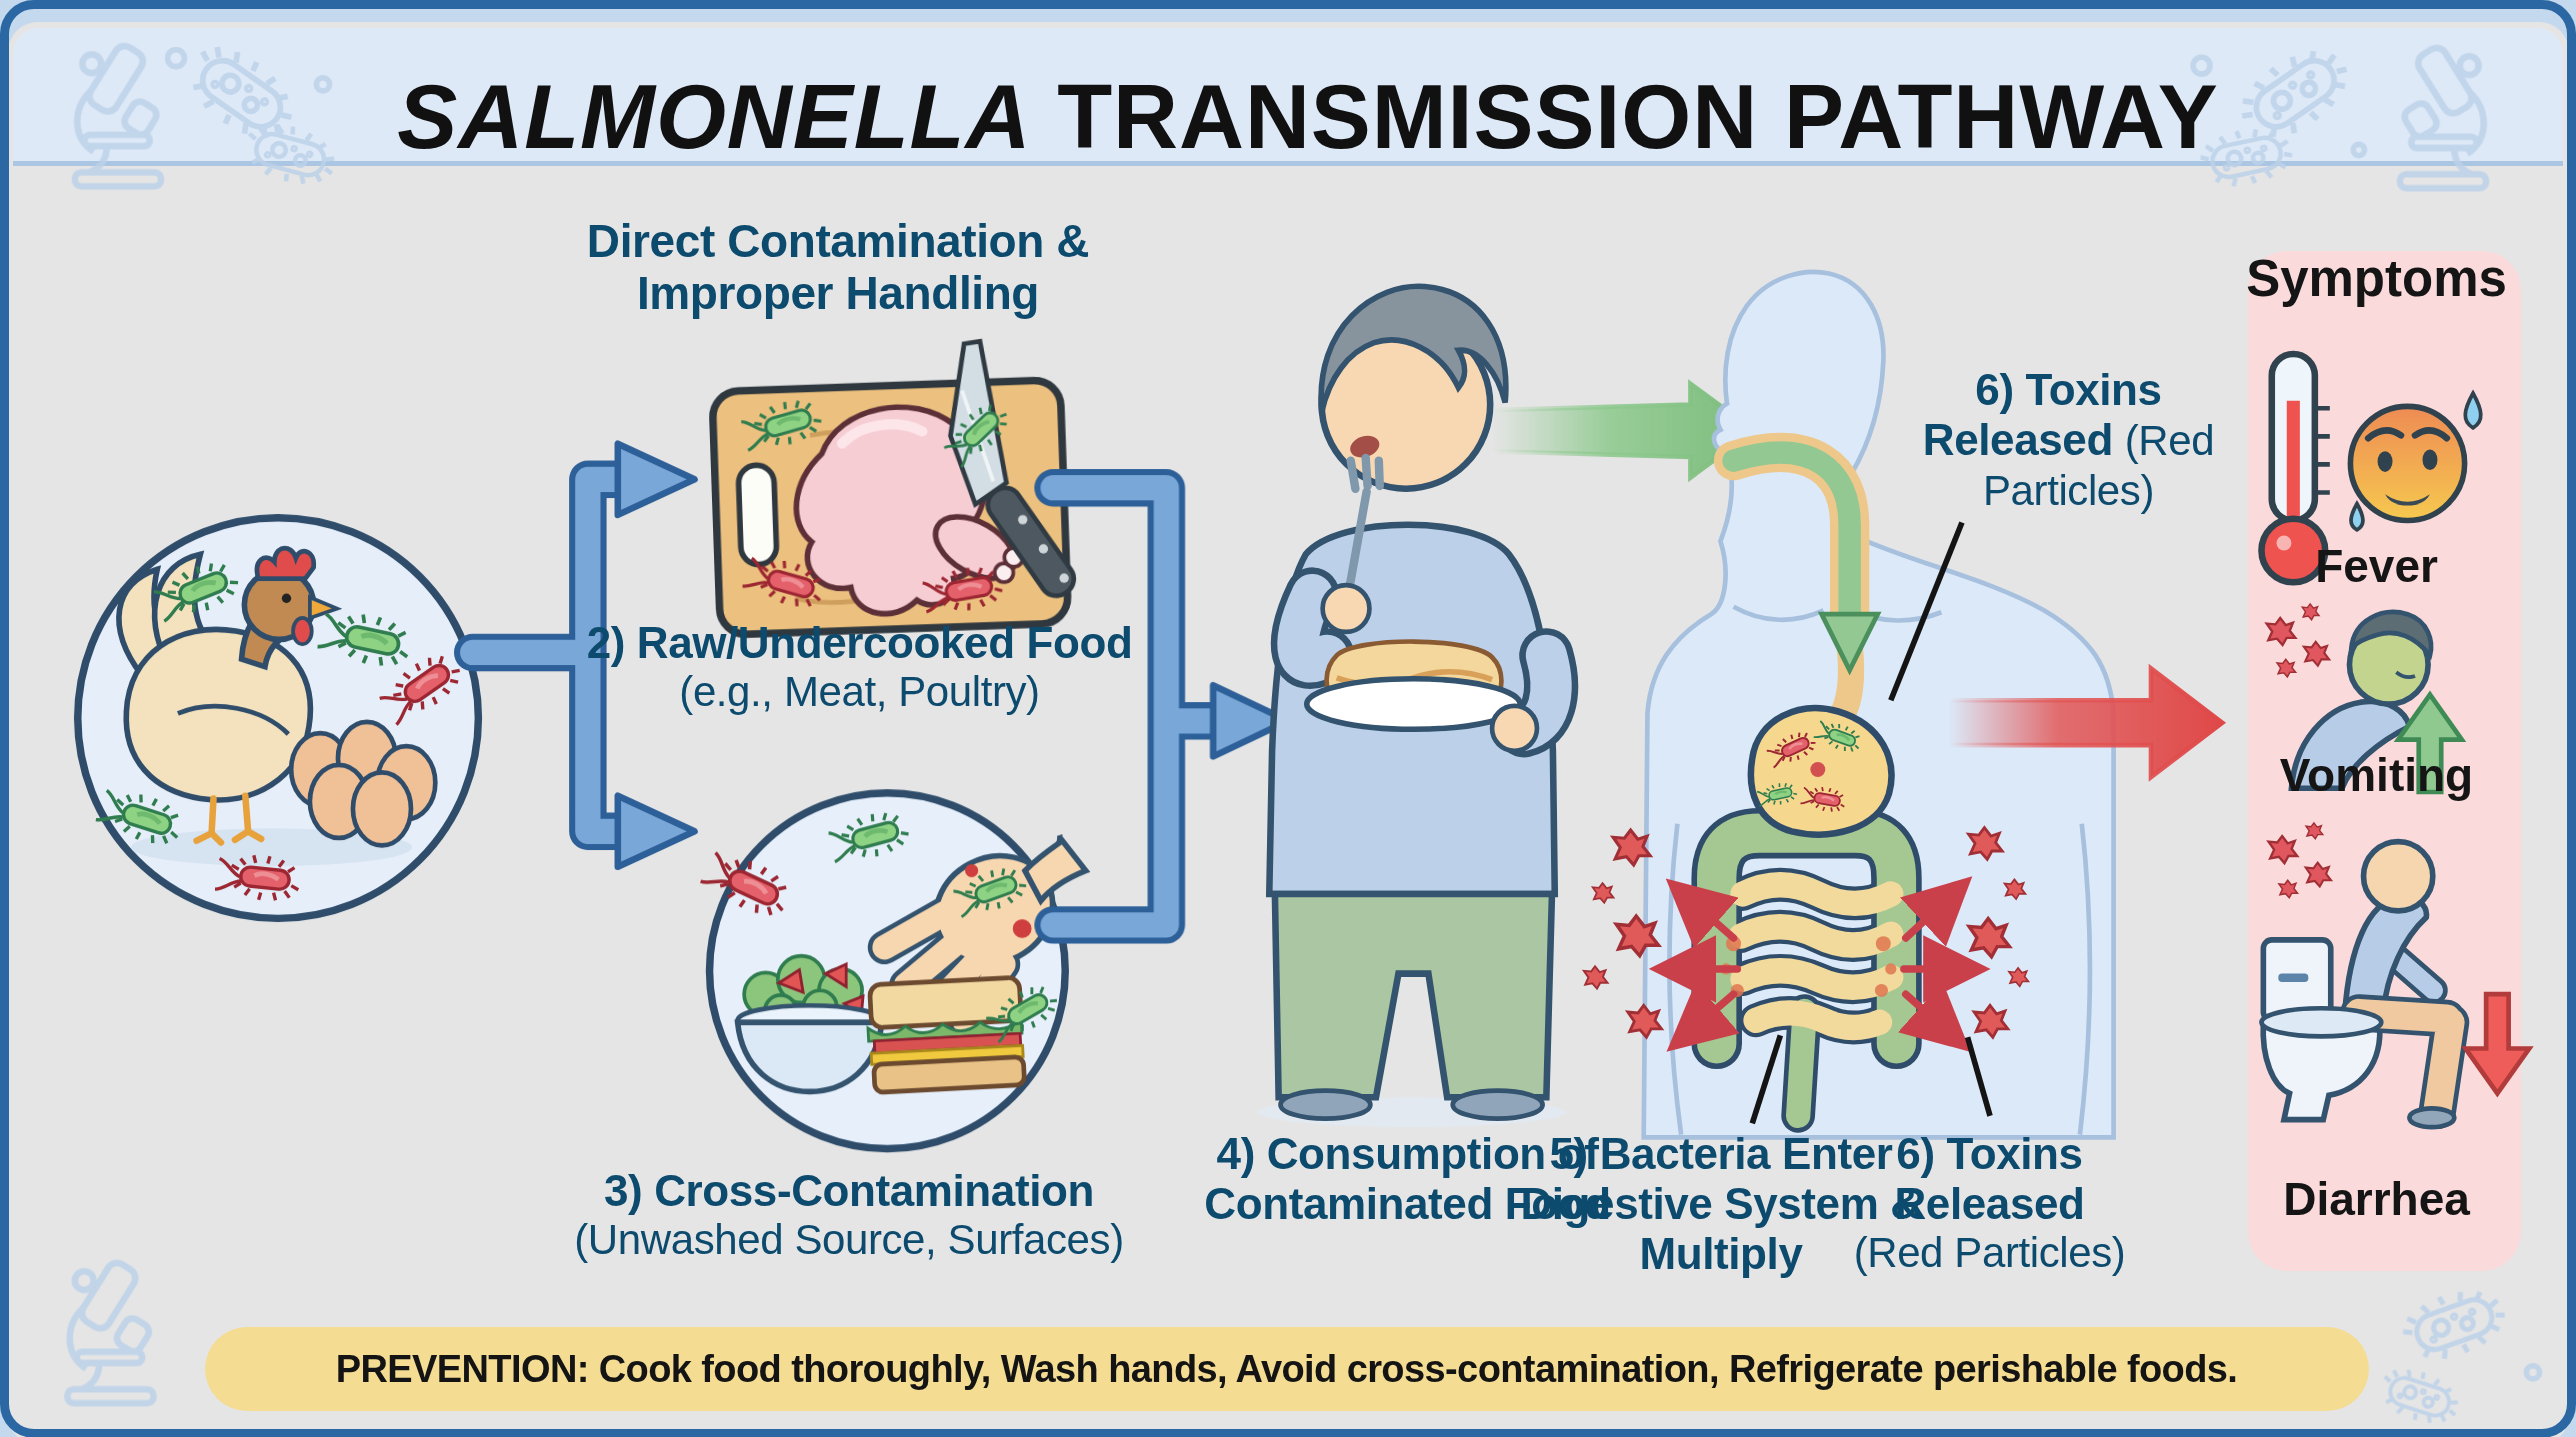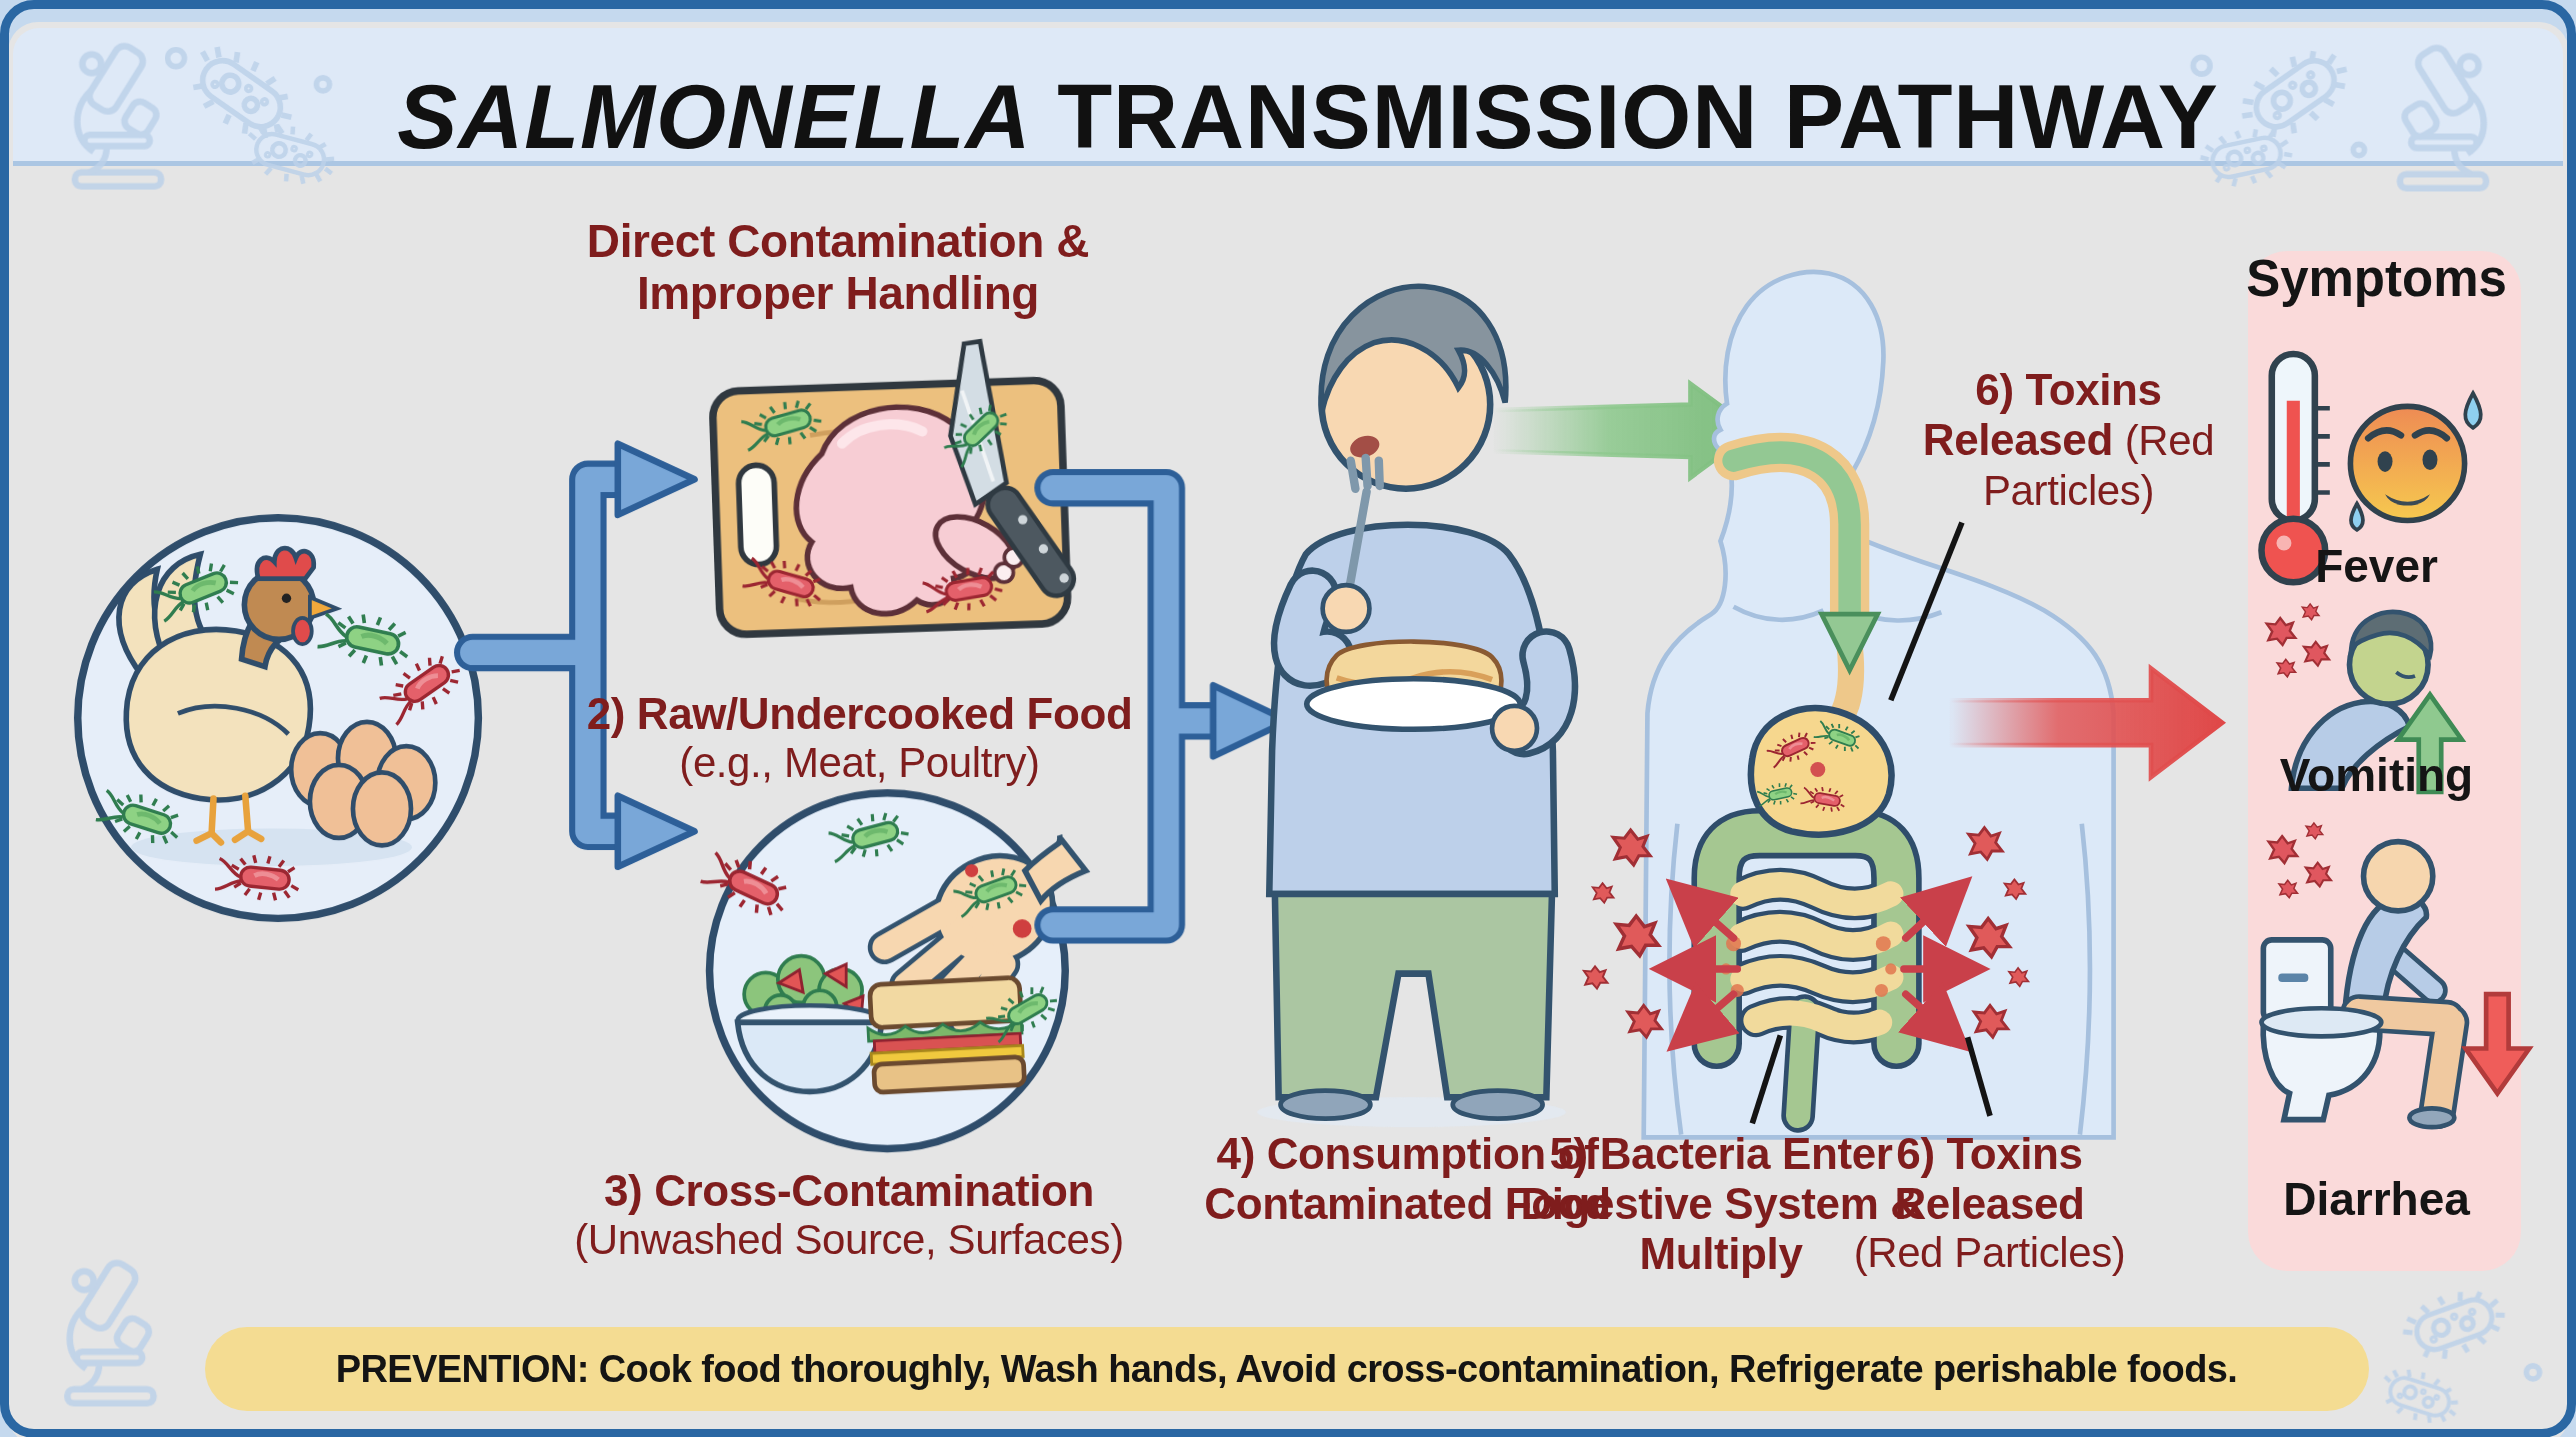--- a/index.html
+++ b/index.html
@@ -3,21 +3,21 @@
 <meta charset="utf-8">
 <style>
   html,body{margin:0;padding:0;background:#c5d9ee;}
   .poster{position:relative;width:2576px;height:1438px;background:#c5d9ee;font-family:"Liberation Sans",sans-serif;overflow:hidden;}
   .paper{position:absolute;left:7.5px;top:22px;width:2561px;height:1423px;background:#e5e5e5;border-radius:30px;overflow:hidden;}
   .header-band{position:absolute;left:5.6px;top:5.6px;width:2550px;height:133px;background:#dee9f7;border-radius:26px 26px 0 0;border-bottom:5.6px solid #abc6e3;}
   .frame{position:absolute;left:0;top:0;width:2576px;height:1438px;border:9.4px solid #2a67a3;border-radius:34px;box-sizing:border-box;pointer-events:none;z-index:50;}
   .art{position:absolute;left:0;top:0;z-index:10;}
   .title{position:absolute;left:0;top:52px;width:2576px;height:131px;display:flex;align-items:center;justify-content:center;z-index:20;font-size:90px;font-weight:700;color:#111;letter-spacing:0.9px;white-space:pre;}
   .title .it{font-style:italic;margin-left:40px;}
-  .lbl{position:absolute;text-align:center;color:#7f1d1d;line-height:1.14;font-size:44px;z-index:20;letter-spacing:-0.4px;}
+  .lbl{position:absolute;text-align:center;color:#0c4a6e;line-height:1.14;font-size:44px;z-index:20;letter-spacing:-0.4px;}
   .lbl .b{font-weight:700;display:block;}
   .lbl .bi{font-weight:700;}
   .lbl .n{font-weight:400;display:block;font-size:42px;}
   .lbl .ni{font-weight:400;font-size:42px;}
   .sym-panel{position:absolute;left:2240px;top:229px;width:273px;height:1020px;background:#fadada;border-radius:39px;z-index:5;}
   .sym-lbl{position:absolute;left:2240px;width:273px;text-align:center;font-weight:700;color:#151515;z-index:20;}
   .banner{position:absolute;left:197px;top:1305px;width:2164px;height:84px;background:#f4dc92;border-radius:43px;display:flex;align-items:center;justify-content:center;z-index:20;}
   .banner span{font-size:38px;font-weight:700;color:#141414;letter-spacing:-0.6px;white-space:nowrap;}
 </style>
 </head>
@@ -381,21 +381,21 @@
 
   <div class="title">
     <span class="it">SALMONELLA</span><span> TRANSMISSION PATHWAY</span>
   </div>
 
   <div class="lbl" style="left:557px;top:215px;width:562px;font-size:46px;">
     <span class="bi">Direct Contamination &amp; Improper Handling</span>
   </div>
 
 
-  <div class="lbl" style="left:571px;top:689px;width:577px;text-align:center;">
+  <div class="lbl" style="left:571px;top:618px;width:577px;text-align:center;">
     <span class="b">2) Raw/Undercooked Food</span>
     <span class="n">(e.g., Meat, Poultry)</span>
   </div>
 
   <div class="lbl" style="left:559px;top:1166px;width:580px;">
     <span class="b">3) Cross-Contamination</span>
     <span class="n">(Unwashed Source, Surfaces)</span>
   </div>
 
   <div class="lbl" style="left:1192px;top:1129px;width:431px;">

